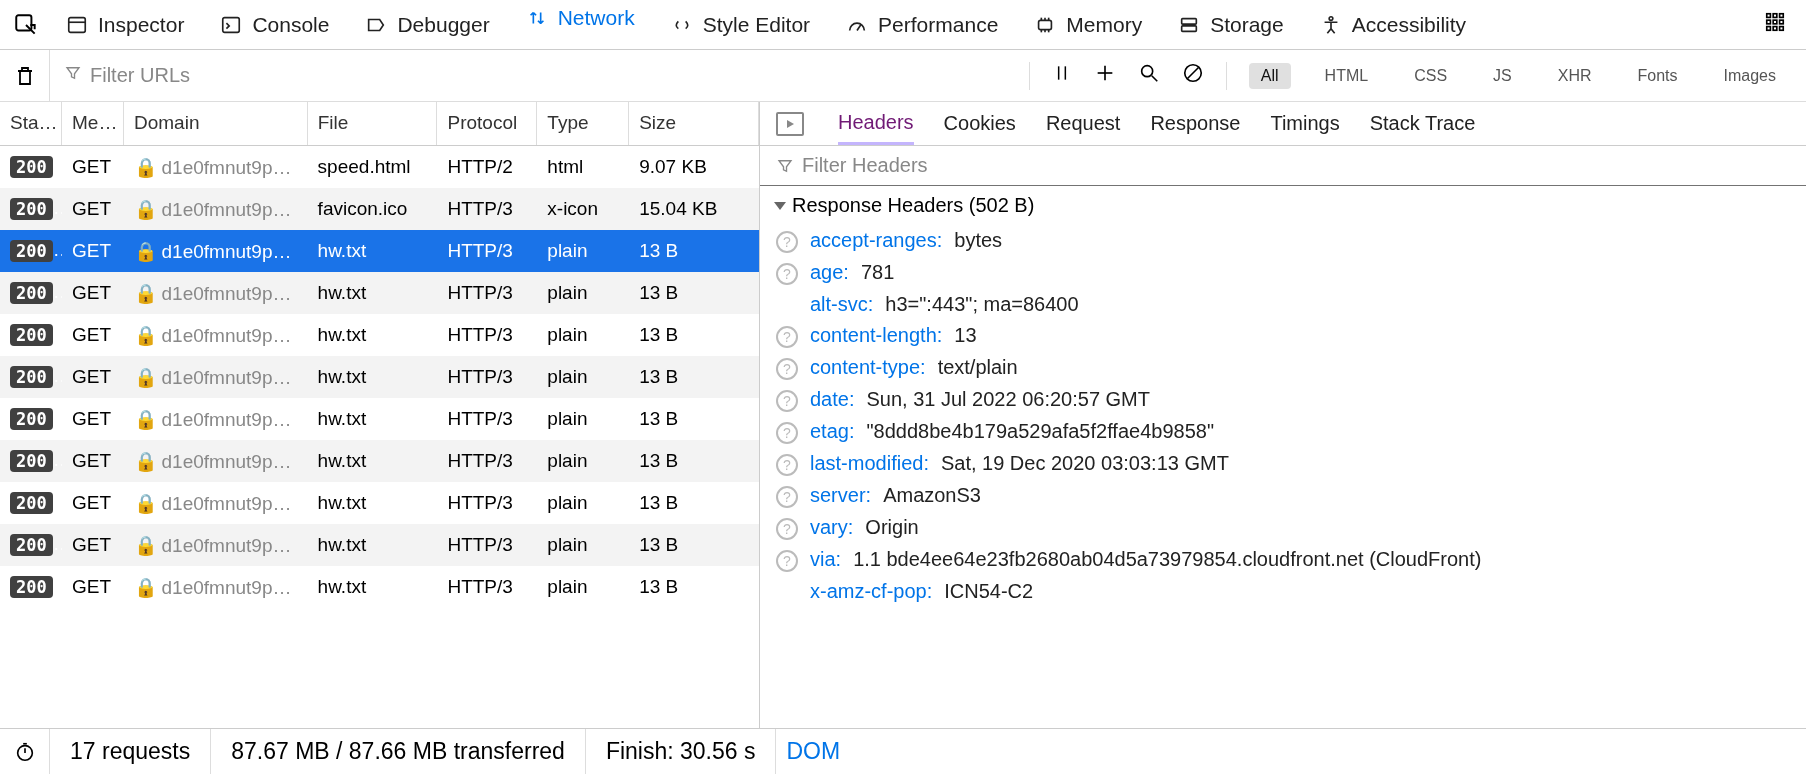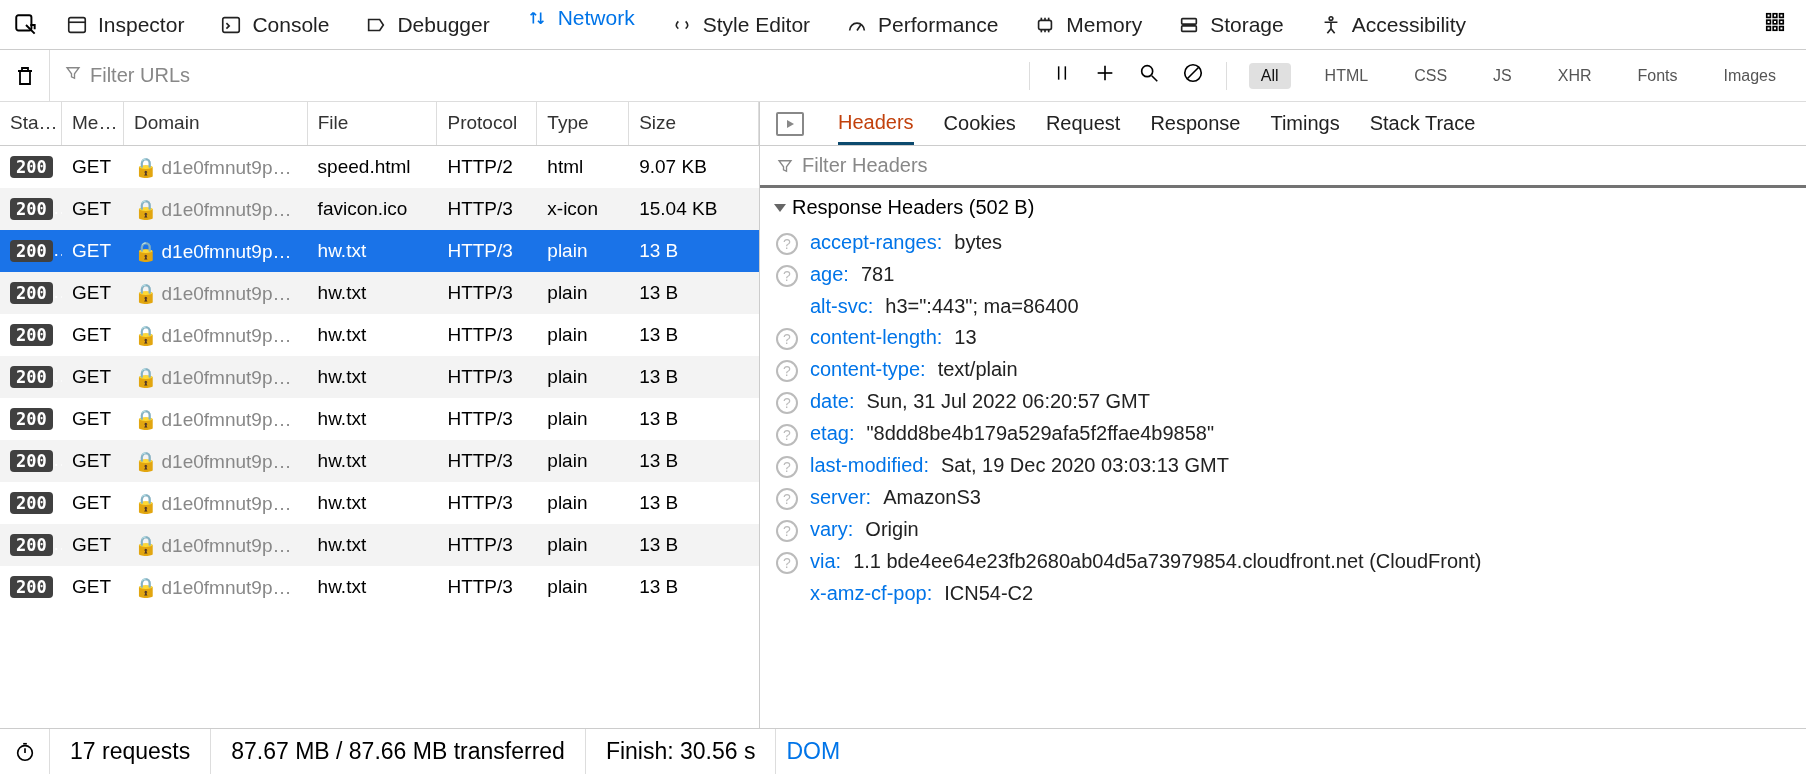--- a/index.html
+++ b/index.html
@@ -41,24 +41,24 @@
 .req-row > div { padding:0 10px; overflow:hidden; white-space:nowrap; text-overflow:ellipsis; }
 .status-pill{display:inline-block;background:#404040;color:#fff;font-weight:bold;padding:1px 6px;border-radius:4px;font-size:17px;font-family:ui-monospace,monospace;}
 .lock{color:#999;margin-right:4px;}
 .req-row.sel .lock{color:#fff;}
 .domain-txt{color:#888;}
 .req-row.sel .domain-txt{color:#fff;}
 
 
 .detail-tabs { display:flex; align-items:center; height:44px; border-bottom:1px solid #ccc; gap:30px; padding:0 16px; font-size:20px;}
 .detail-tabs .dt { cursor:pointer; color:#222; height:100%; display:flex; align-items:center;}
-.detail-tabs .dt.active{ color:#c2410c; border-bottom:3px solid #0c4a6e;}
+.detail-tabs .dt.active{ color:#701a75; border-bottom:3px solid #c4b5fd;}
 .play-box{width:28px;height:24px;border:2px solid #888;border-radius:2px;display:flex;align-items:center;justify-content:center;margin-right:4px;}
 
-.filter-headers{display:flex;align-items:center;gap:8px;padding:8px 16px;color:#888;font-size:20px;border-bottom:3px solid #737373;}
+.filter-headers{display:flex;align-items:center;gap:8px;padding:8px 16px;color:#888;font-size:20px;border-bottom:1px solid #737373;}
 
 .resp-section{padding:8px 16px;font-size:20px;display:flex;align-items:center;gap:8px;}
 .triangle{display:inline-block;width:0;height:0;border-left:8px solid #666;border-top:6px solid transparent;border-bottom:6px solid transparent;transform:rotate(90deg);}
 
 .headers-list{padding:0 16px 10px 16px; overflow-y:auto; flex:1;}
 .hdr-row{display:flex;align-items:flex-start;gap:12px;padding:4px 0;font-size:20px;}
 .q-icon{width:22px;height:22px;border:2px solid #bbb;border-radius:50%;display:flex;align-items:center;justify-content:center;color:#bbb;font-size:14px;flex-shrink:0;margin-top:2px;}
 .q-spacer{width:22px;flex-shrink:0;}
 .hdr-name{color:#0074e8;}
 .hdr-val{color:#222;}

